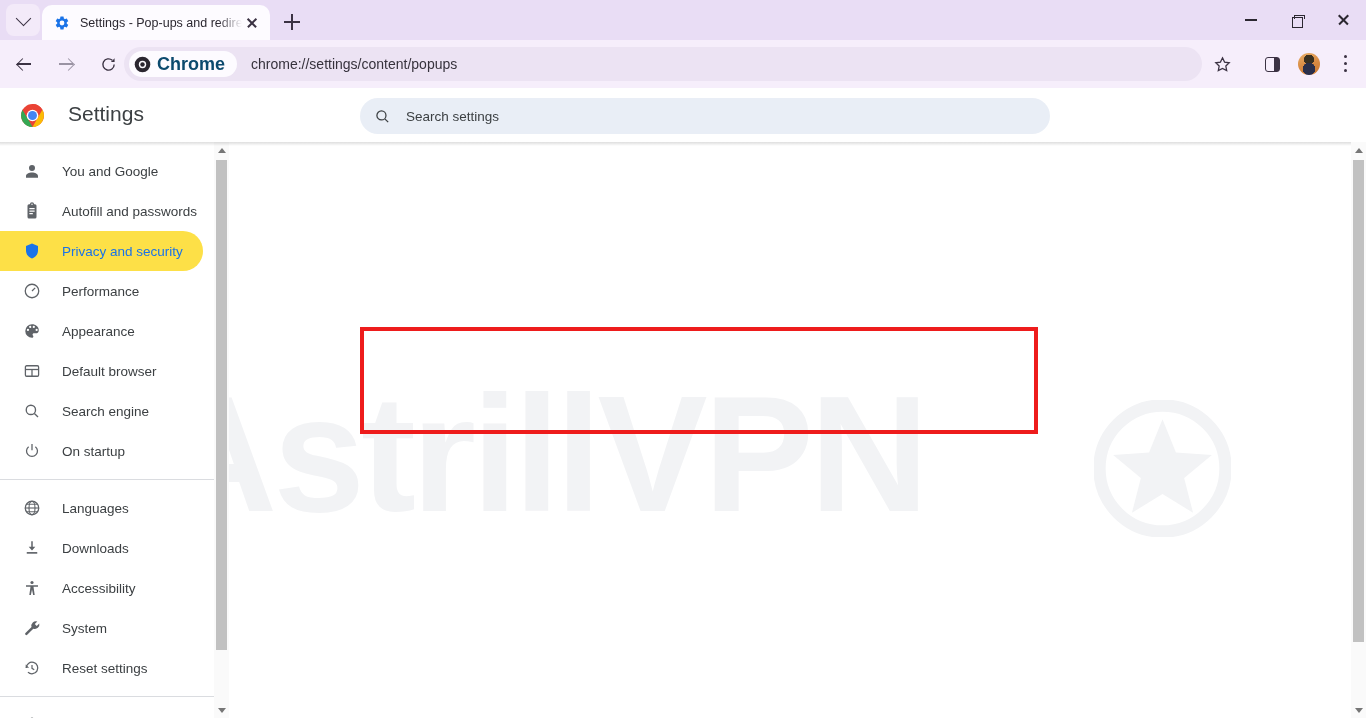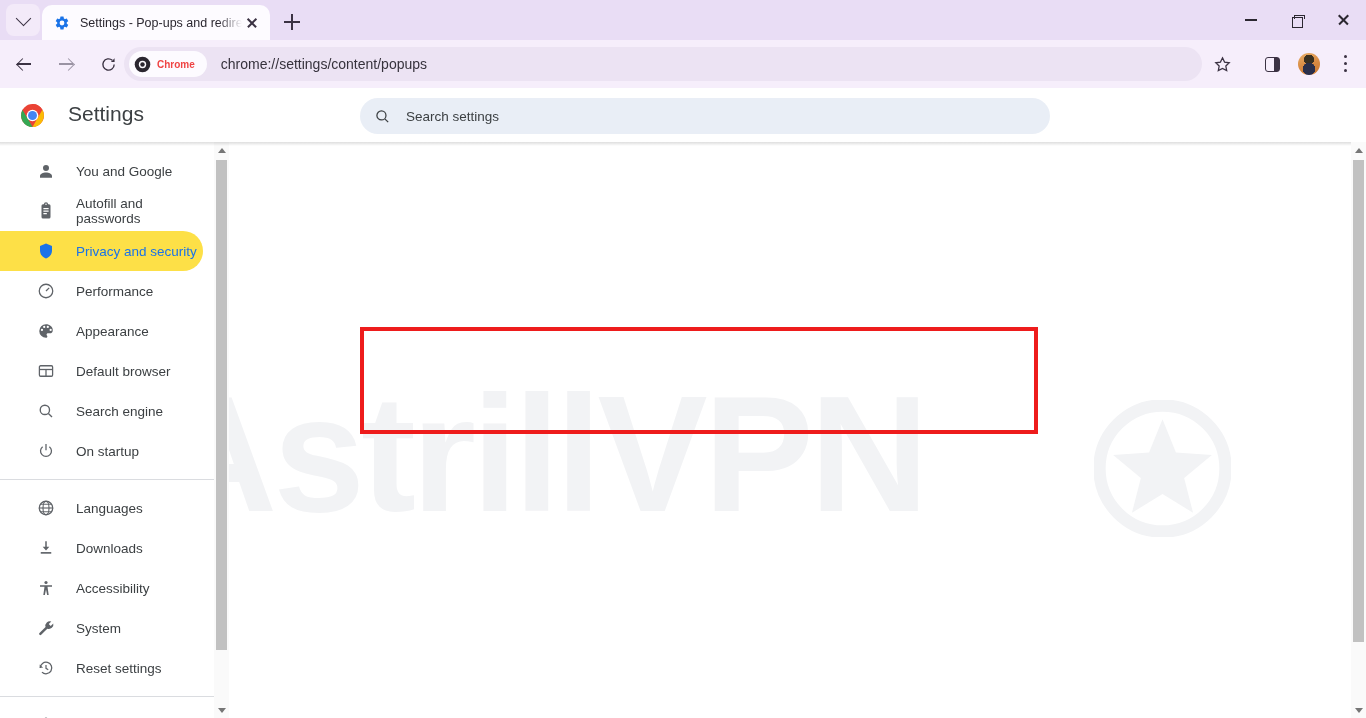--- a/index.html
+++ b/index.html
@@ -66,21 +66,21 @@
   .arrow-r:after{content:"";position:absolute;left:6px;top:3.5px;width:8px;height:8px;border-right:1.7px solid #9a93a3;border-top:1.7px solid #9a93a3;transform:rotate(45deg);}
 
   .omnibox {
     position:absolute; left:124px; top:47px; width:1078px; height:34px;
     background:#ece3f3; border-radius:17px; display:flex; align-items:center;
   }
   .chrome-chip {
     margin-left:5px; height:26px; background:#fdfbff; border-radius:13px;
     display:flex; align-items:center; padding:0 12px 0 5px;
   }
-  .chrome-chip .lbl { font-size:10px; color:#ef4444; margin-left:6px; font-weight:600;}
+  .chrome-chip .lbl { font-size:18px; color:#0c4a6e; margin-left:6px; font-weight:600;}
   .omni-url { margin-left:14px; font-size:14px; color:#36323c; }
 
   .profile-av {
     width:22px;height:22px;border-radius:50%;
     background:
       radial-gradient(circle at 50% 72%, #2a2f4a 0 32%, transparent 33%),
       radial-gradient(circle at 50% 30%, #3a3020 0 26%, transparent 27%),
       linear-gradient(160deg,#e9b06a 0%, #d98c44 48%, #c9772f 100%);
   }
   .kebab { width:4px; height:18px; position:relative; }
@@ -99,21 +99,21 @@
   }
   .set-search .ph { margin-left:15px; font-size:13.5px; color:#3c4043; }
 
   
   .page-body { position:absolute; left:0; top:142px; width:1366px; height:576px; background:#fff; }
   .hdr-shadow { position:absolute; left:0; top:142px; width:1366px; height:4px;
                 background:linear-gradient(to bottom, rgba(0,0,0,.13), rgba(0,0,0,0)); z-index:9;}
 
   
   .sidebar { position:absolute; left:0; top:0; width:229px; height:576px; background:#fff; overflow:hidden;}
-  .side-item { height:40px; display:flex; align-items:center; padding-left:36px; color:#3c4043; font-size:13.5px;
+  .side-item { height:40px; display:flex; align-items:center; padding-left:22px; color:#3c4043; font-size:13.5px;
                border-radius:0 20px 20px 0; margin-right:26px;}
   .side-item .ico { width:20px; flex:0 0 20px; display:flex; align-items:center; justify-content:center; }
   .side-item .txt { margin-left:20px; }
   .side-item.active { background:#fde047; color:#1a73e8; }
   .side-item.active .ico svg { fill:#1a73e8; }
   .side-divider { height:1px; background:#dadce0; margin:8px 0 8px 0; }
 
   
   .sb-track { position:absolute; right:0; top:0; width:15px; height:576px; background:#fafafa; border-left:0px; }
   .sb-up, .sb-down { position:absolute; left:0; width:15px; height:16px; display:flex; align-items:center; justify-content:center;}

